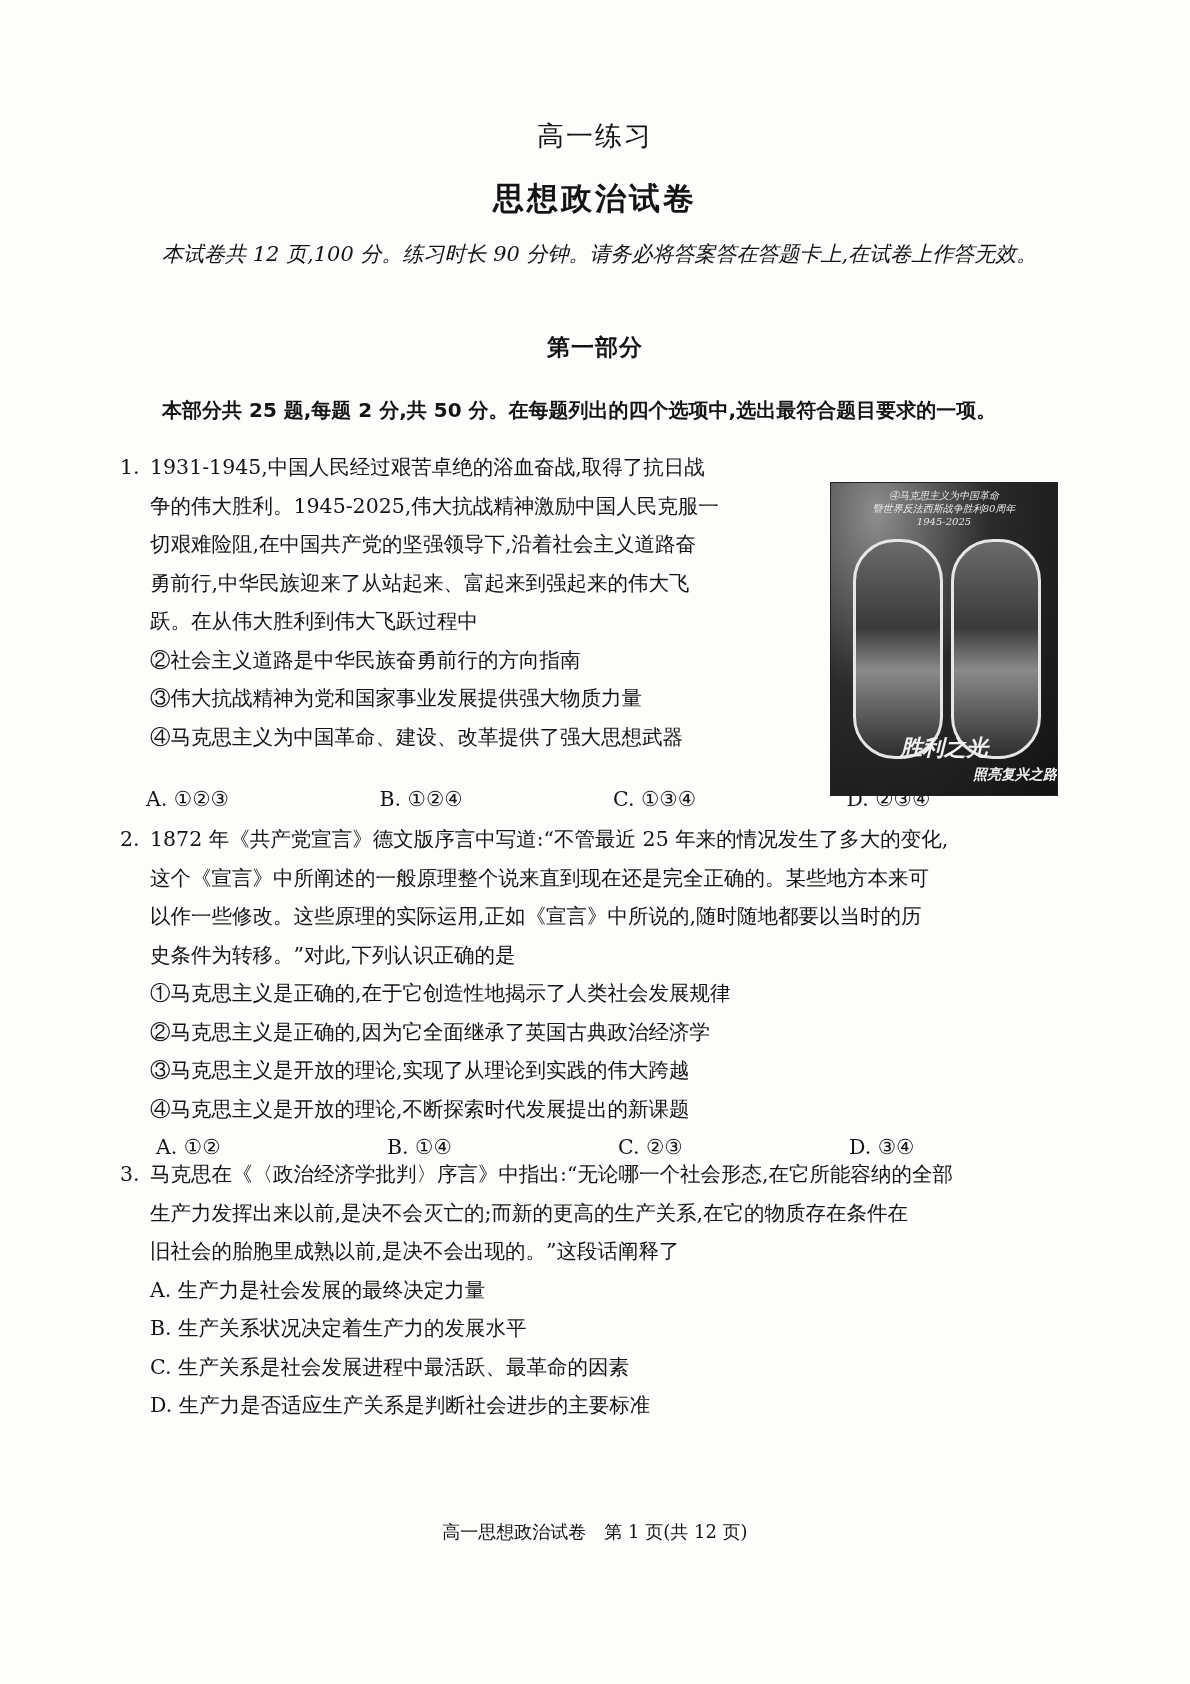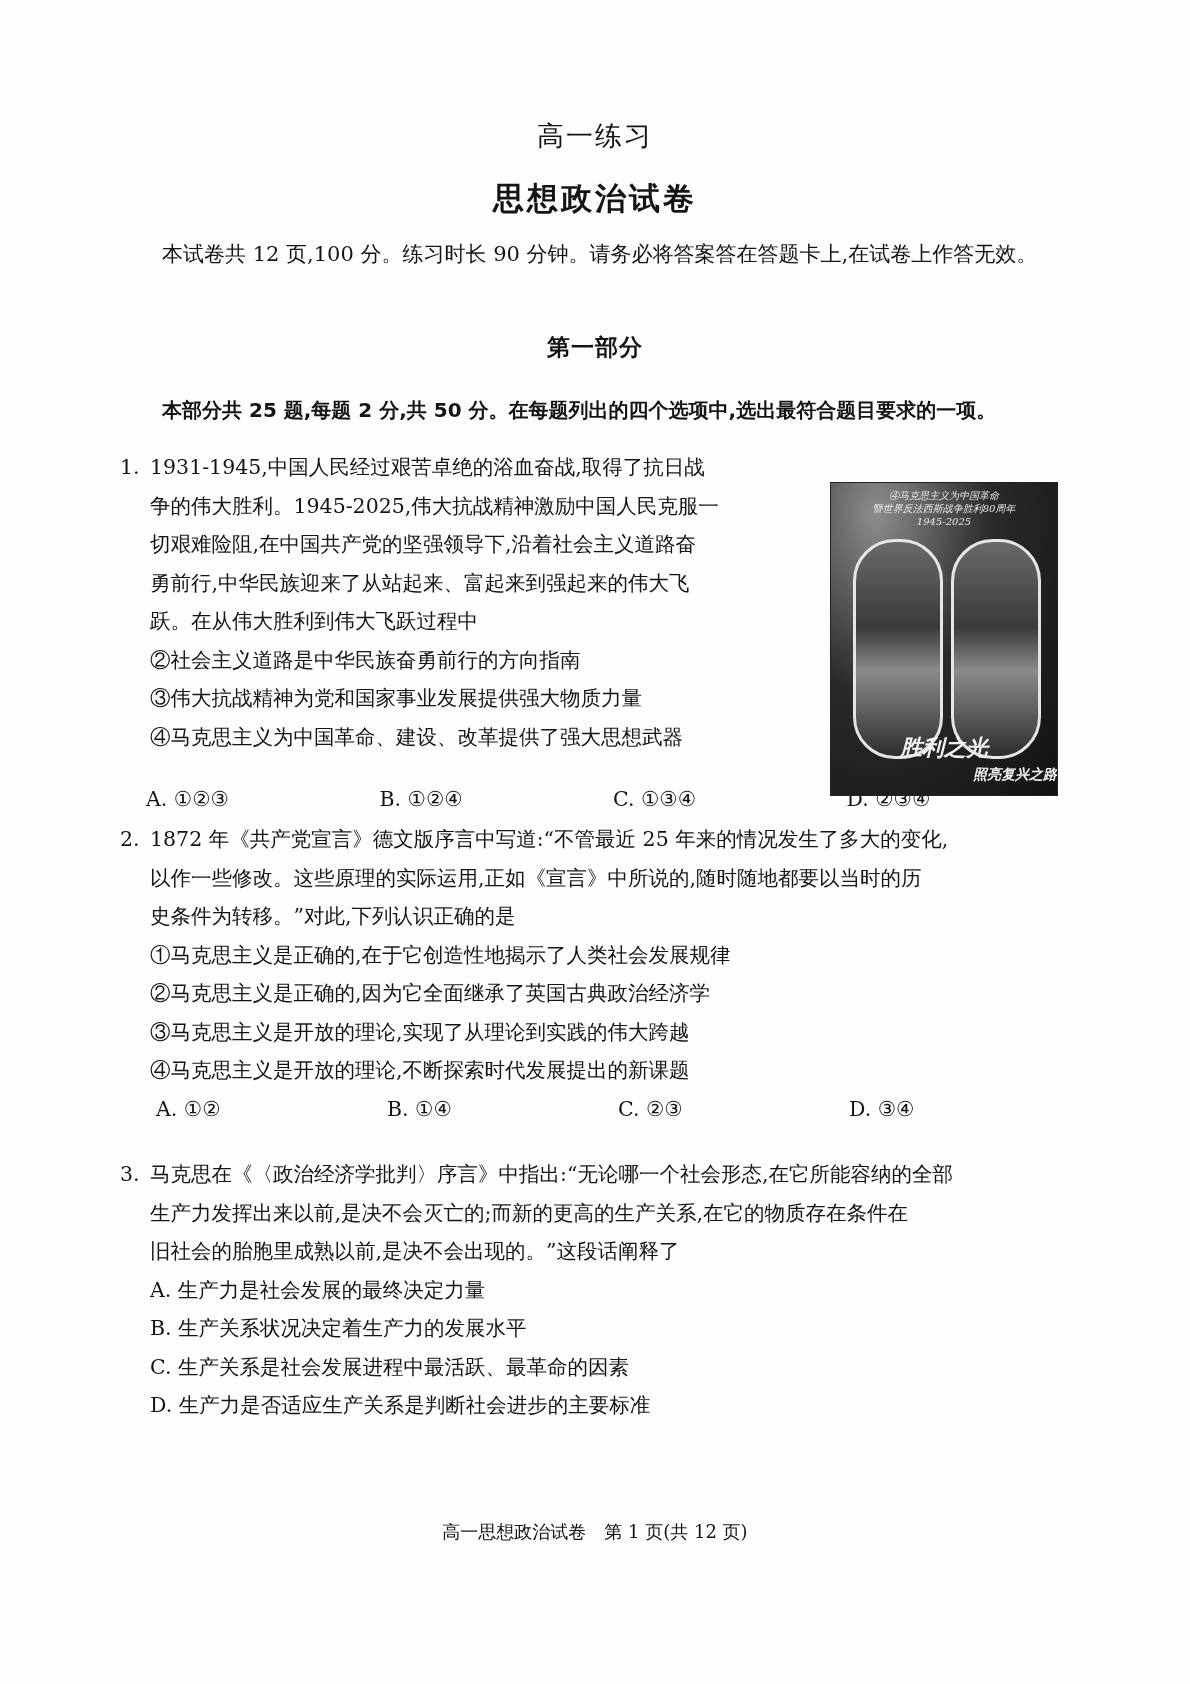--- a/index.html
+++ b/index.html
@@ -5,21 +5,21 @@
   html, body { margin: 0; padding: 0; background: #fdfdfb; }
   body { width: 1190px; height: 1684px; position: relative; overflow: hidden;
          font-family: "DejaVu Serif", "Liberation Serif", serif; color: #141414; }
   .page { position: absolute; left: 0; top: 0; width: 1190px; height: 1684px; }
   .title1 { position: absolute; top: 118px; left: 0; width: 1190px; text-align: center;
             font-size: 27px; letter-spacing: 2px; }
   .title2 { position: absolute; top: 178px; left: 0; width: 1190px; text-align: center;
             font-size: 31px; font-weight: bold; letter-spacing: 3px;
             font-family: "DejaVu Sans", "Liberation Sans", sans-serif; }
   .intro { position: absolute; top: 236px; left: 120px; width: 940px; font-size: 21px;
-           line-height: 36px; text-indent: 42px; }
+           line-height: 36px; text-indent: 42px; font-style: italic; }
   .part { position: absolute; top: 332px; left: 0; width: 1190px; text-align: center;
           font-size: 23px; font-weight: bold; letter-spacing: 1px;
           font-family: "DejaVu Sans", "Liberation Sans", sans-serif; }
   .instr { position: absolute; top: 392px; left: 120px; width: 940px; font-size: 20px;
            line-height: 37px; text-indent: 42px; font-weight: bold;
            font-family: "DejaVu Sans", "Liberation Sans", sans-serif; }
   .q { position: absolute; left: 120px; font-size: 20.5px; line-height: 38.5px; }
   .q .num { position: absolute; left: 0; top: 0; }
   .q .stem { margin-left: 30px; }
   .q .stem p { margin: 0; }
@@ -85,20 +85,21 @@
     <div class="slogan">
       <div>胜利之光</div>
       <div class="slogan2">照亮复兴之路</div>
     </div>
   </div>
 
   <div class="q" style="top:820px; width:960px;">
     <span class="num">2.</span>
     <div class="stem">
       <p>1872 年《共产党宣言》德文版序言中写道:“不管最近 25 年来的情况发生了多大的变化,</p>
+      <p>这个《宣言》中所阐述的一般原理整个说来直到现在还是完全正确的。某些地方本来可</p>
       <p>以作一些修改。这些原理的实际运用,正如《宣言》中所说的,随时随地都要以当时的历</p>
       <p>史条件为转移。”对此,下列认识正确的是</p>
       <p>①马克思主义是正确的,在于它创造性地揭示了人类社会发展规律</p>
       <p>②马克思主义是正确的,因为它全面继承了英国古典政治经济学</p>
       <p>③马克思主义是开放的理论,实现了从理论到实践的伟大跨越</p>
       <p>④马克思主义是开放的理论,不断探索时代发展提出的新课题</p>
     </div>
     <div class="opts-row" style="">
       <span>A. ①②</span>
       <span>B. ①④</span>

